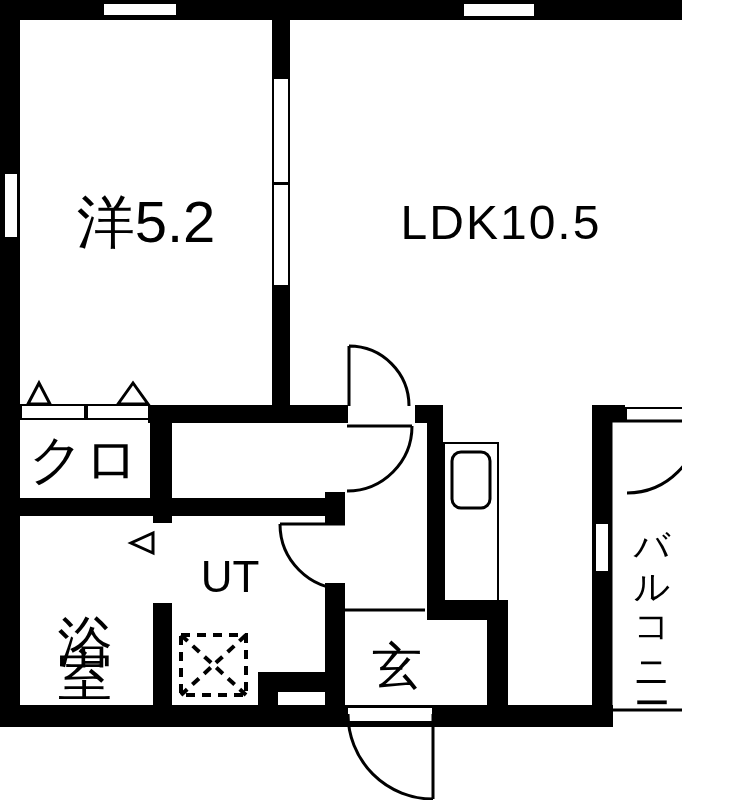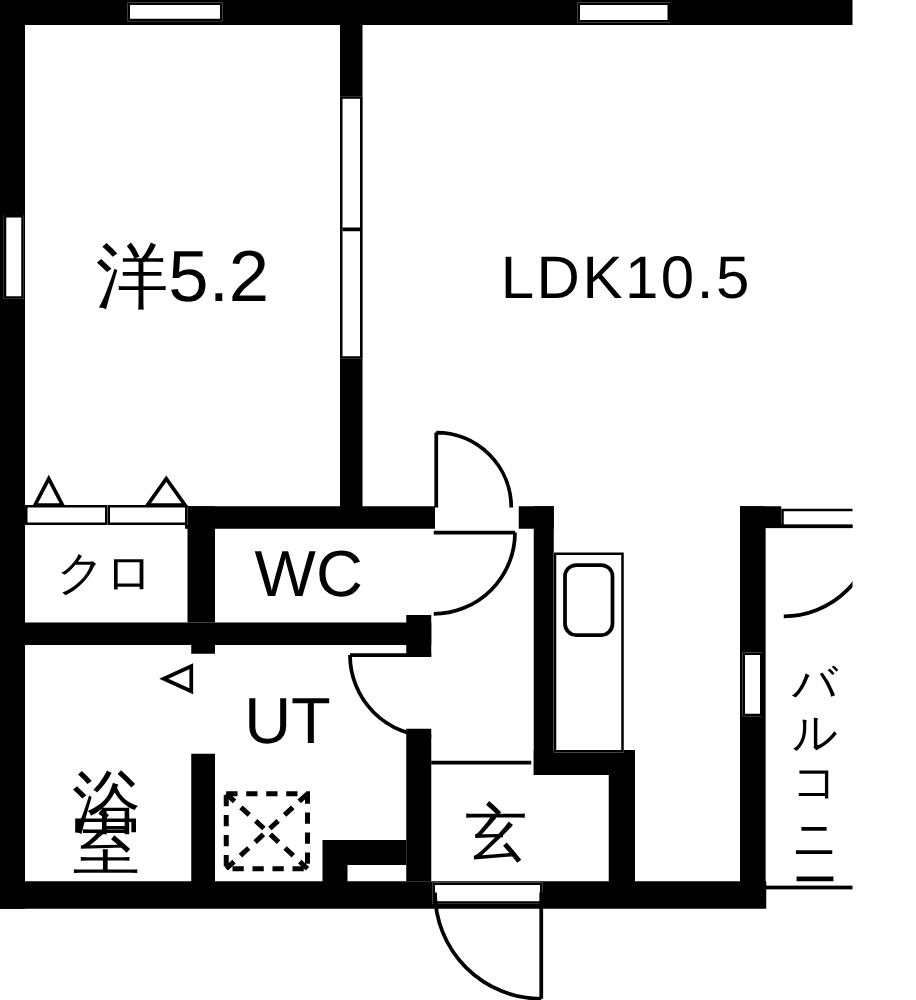--- a/index.html
+++ b/index.html
@@ -97,20 +97,19 @@
     <rect x="181" y="635" width="65" height="60" fill="none" stroke="#000" stroke-width="4" stroke-dasharray="9,7"></rect>
     <path d="M181,635 L246,695 M246,635 L181,695" fill="none" stroke="#000" stroke-width="4" stroke-dasharray="9,7"></path>
 
     <rect x="611" y="421" width="115" height="289" fill="none" stroke="#000" stroke-width="3"></rect>
 
     <line x1="345" y1="610" x2="425" y2="610" stroke="#000" stroke-width="3"></line>
   </svg>
 
   <div class="label" style="left:146px;top:222px;font-size:58px;">洋5.2</div>
   <div class="label" style="left:501px;top:223px;font-size:48px;letter-spacing:2px;">LDK10.5</div>
-  <div class="label" style="left:84px;top:459px;font-size:38px;">クロ</div>
-  <div class="label" style="left:247px;top:460px;font-size:52px;">WC</div>
+  <div class="label" style="left:84px;top:459px;font-size:54px;">クロ</div>
   <div class="label vert" style="left:85px;top:601px;font-size:55px;letter-spacing:30px;">浴室</div>
-  <div class="label" style="left:230px;top:577px;font-size:52px;">UT</div>
+  <div class="label" style="left:230px;top:577px;font-size:44px;">UT</div>
   <div class="label" style="left:397px;top:666px;font-size:50px;">玄</div>
   <div class="label vert" style="left:652px;top:597px;font-size:36px;letter-spacing:4px;">バルコニー</div>
 
 </div>
 
 </body></html>

